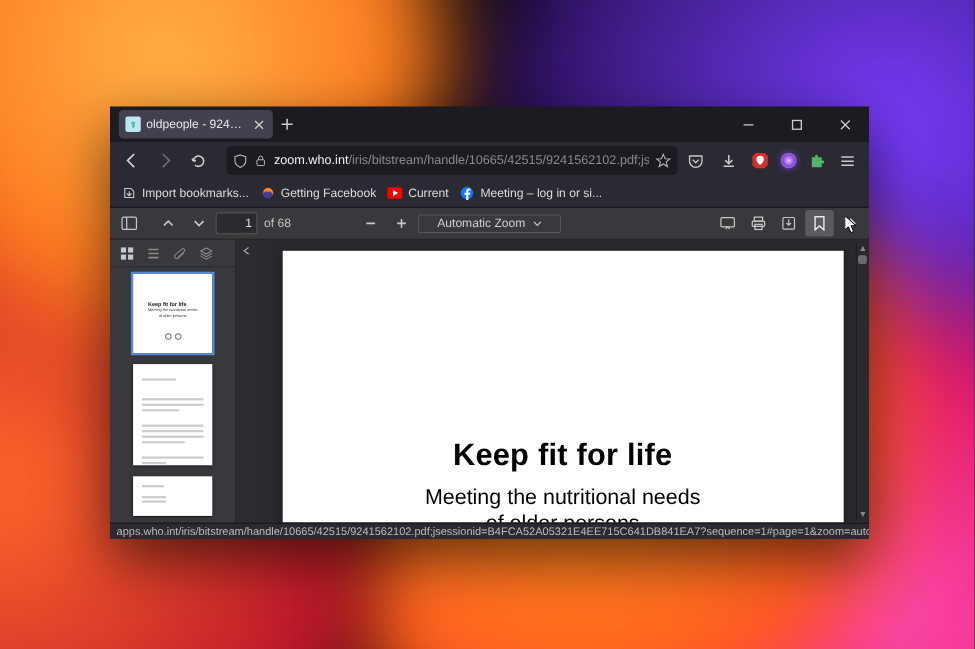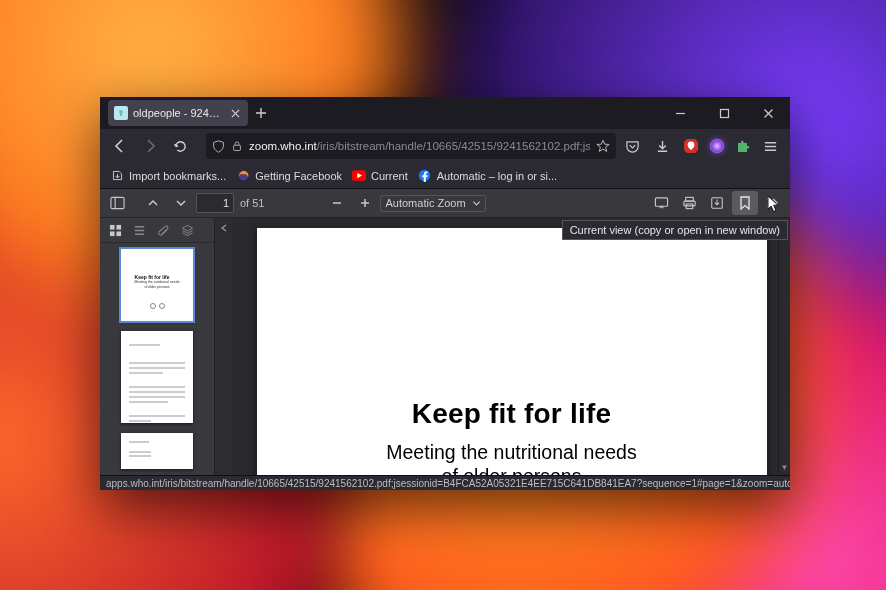--- a/index.html
+++ b/index.html
@@ -58,21 +58,21 @@
   .bk { display:flex;align-items:center;gap:5px; color:#dcdcdc; cursor:pointer; white-space:nowrap; }
   .bkicon { width:14px;height:14px;display:flex;align-items:center;justify-content:center;border-radius:2px;font-size:10px; }
   
   
   .pdfchrome { flex:1; display:flex; flex-direction:column; background:#38383d; min-height:0; }
   .pdftool { height:29px; background:#38383d; border-bottom:1px solid #222; display:flex; align-items:center; padding:0 4px; gap:2px; color:#c0c0c0; position:relative; }
   .ptbtn { width:26px;height:24px;display:flex;align-items:center;justify-content:center;border-radius:3px;cursor:pointer;color:#c8c8c8; }
   .ptbtn.active { background:#5a5a61; }
   .pgin { width:38px;height:20px;background:#2a2a2f;border:1px solid #555;color:#e0e0e0;text-align:right;padding-right:4px;font-size:11px;border-radius:2px; }
   .oftxt { margin: 0 6px 0 4px; font-size:11px; }
-  .zoomsel { height:17px; background:#38383d;border:1px solid #555;color:#d0d0d0;font-size:11px;padding:0 4px;border-radius:2px; display:flex;align-items:center;gap:6px;cursor:pointer; }
+  .zoomsel { height:17px; background:#38383d;border:1px solid #555;color:#d0d0d0;font-size:11px;padding:0 16px;border-radius:2px; display:flex;align-items:center;gap:6px;cursor:pointer; }
   .flexgap { flex:1; }
   .tt { position:absolute; right:2px; top:31px; background:#2b2a33; color:#e6e6e6; font-size:11px; padding:3px 7px; border:1px solid #555; white-space:nowrap; z-index:40; }
   
   .pdfbody { flex:1; display:flex; min-height:0; position:relative;border-radius:30px; }
   .sidebar { width:115px; background:#38383d; display:flex; flex-direction:column; border-right:1px solid #222; }
   .sbtool { height:25px; display:flex; align-items:center; gap:2px; padding:0 4px; border-bottom:1px solid #2a2a2e; }
   .thumbwrap { flex:1; overflow:hidden; padding:6px 0; display:flex;flex-direction:column;gap:10px;align-items:center; }
   .thumb { width:72px;background:#fff;box-shadow:0 1px 3px rgba(0,0,0,.6); }
   .thumb.sel { outline:2px solid #5a8ad6; }
   .t1 { height:92px; padding:12px 8px; display:flex;flex-direction:column;align-items:center;justify-content:space-between;}
@@ -239,21 +239,21 @@
         </div>
       <span>Current</span>
     </div>
     <div class="bk">
       <div class="bkicon">
           <svg width="13" height="13" viewBox="0 0 16 16">
             <circle cx="8" cy="8" r="7" fill="#1877f2"></circle>
             <path d="M9.6 16 V10 h1.8 l.3-2.2 H9.6 V6.3 c0-.6 .2-1.1 1.2-1.1 h1 V3.2 C11.5 3.1 10.8 3 10.1 3 8.3 3 7.1 4.1 7.1 6.1 V7.8 H5.3 V10 h1.8 V16" fill="#fff"></path>
           </svg>
         </div>
-      <span>Automatic – log in or si...</span>
+      <span>Meeting – log in or si...</span>
     </div>
   </div>
 
   <div class="pdfchrome">
     <div class="pdftool">
       <div class="ptbtn">
           <svg width="15" height="14" viewBox="0 0 16 14">
             <rect x="1" y="1" width="14" height="12" rx="1.5" stroke="#c8c8c8" stroke-width="1.2" fill="none"></rect>
             <line x1="5.5" y1="1" x2="5.5" y2="13" stroke="#c8c8c8" stroke-width="1.2"></line>
           </svg>
@@ -263,21 +263,21 @@
           <svg width="12" height="12" viewBox="0 0 12 12">
             <path d="M2 8 L6 4 L10 8" stroke="#c8c8c8" stroke-width="1.5" fill="none"></path>
           </svg>
         </div>
       <div class="ptbtn">
           <svg width="12" height="12" viewBox="0 0 12 12">
             <path d="M2 4 L6 8 L10 4" stroke="#c8c8c8" stroke-width="1.5" fill="none"></path>
           </svg>
         </div>
       <input class="pgin" value="1" style="">
-      <span class="oftxt">of 51</span>
+      <span class="oftxt">of 68</span>
       <div class="flexgap" style="flex:0 0 50px"></div>
       <div class="ptbtn">
           <svg width="12" height="12" viewBox="0 0 12 12">
             <path d="M2 6 H10" stroke="#c8c8c8" stroke-width="1.5"></path>
           </svg>
         </div>
       <div class="ptbtn">
           <svg width="12" height="12" viewBox="0 0 12 12">
             <path d="M6 2 V10 M2 6 H10" stroke="#c8c8c8" stroke-width="1.5"></path>
           </svg>
@@ -311,21 +311,20 @@
       <div class="ptbtn active">
           <svg width="12" height="14" viewBox="0 0 12 14">
             <path d="M2 1 H10 V13 L6 9.5 L2 13 Z" stroke="#e8e8e8" stroke-width="1.3" fill="none"></path>
           </svg>
         </div>
       <div class="ptbtn">
           <svg width="14" height="12" viewBox="0 0 14 12">
             <path d="M2 2 L6 6 L2 10 M7 2 L11 6 L7 10" stroke="#c8c8c8" stroke-width="1.5" fill="none"></path>
           </svg>
         </div>
-      <div class="tt">Current view (copy or open in new window)</div>
     </div>
 
     <div class="pdfbody">
       <div class="sidebar">
         <div class="sbtool">
           <div class="ptbtn" style="width:22px;height:20px">
               <svg width="13" height="13" viewBox="0 0 14 14">
                 <rect x="1" y="1" width="5" height="5" fill="#c8c8c8"></rect>
                 <rect x="8" y="1" width="5" height="5" fill="#c8c8c8"></rect>
                 <rect x="1" y="8" width="5" height="5" fill="#c8c8c8"></rect>

